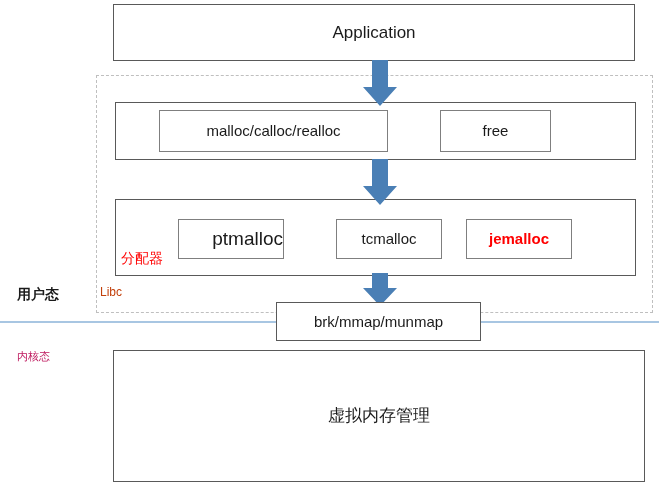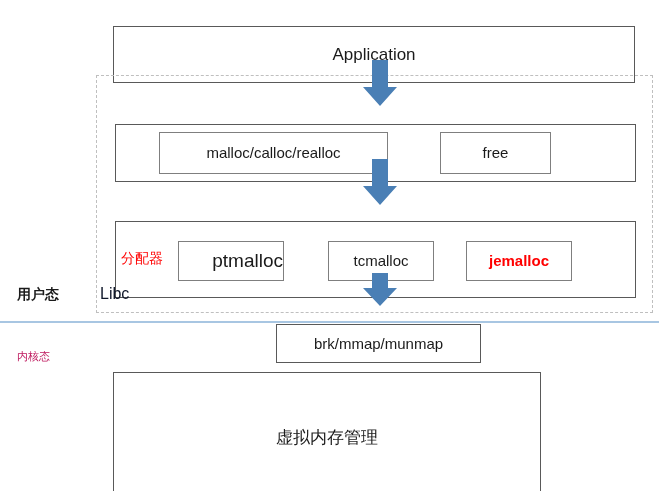--- a/index.html
+++ b/index.html
@@ -24,21 +24,20 @@
     position: absolute;
     box-sizing: border-box;
     background: #ffffff;
     border: 1px solid #595959;
     display: flex;
     align-items: center;
     justify-content: center;
     color: #1a1a1a;
     text-align: center;
     line-height: 1.15;
-    margin-top: 22px;
   }
   .box.thin { border: 1px solid #7f7f7f; }
 
   
   #application-box {
     left: 113px; top: 4px; width: 522px; height: 57px;
     font-size: 17px;
   }
   #libc-dashed-region {
     position: absolute;
@@ -60,55 +59,55 @@
   }
   #allocator-container {
     left: 115px; top: 199px; width: 521px; height: 77px;
   }
   #ptmalloc-box {
     left: 178px; top: 219px; width: 106px; height: 40px;
     font-size: 19px;
     justify-content: flex-end;
   }
   #tcmalloc-box {
-    left: 328px; top: 219px; width: 106px; height: 40px;
+    left: 336px; top: 219px; width: 106px; height: 40px;
     font-size: 15px;
   }
   #jemalloc-box {
     left: 466px; top: 219px; width: 106px; height: 40px;
     font-size: 15px;
     color: #ff0000;
     font-weight: bold;
   }
   #syscall-box {
     left: 276px; top: 302px; width: 205px; height: 39px;
     font-size: 15px;
     z-index: 6;
   }
   #kernel-box {
-    left: 113px; top: 350px; width: 428px; height: 132px;
+    left: 113px; top: 350px; width: 532px; height: 132px;
     font-size: 17px;
   }
 
   
   .label {
     position: absolute;
     white-space: nowrap;
     line-height: 1;
   }
   #allocator-label {
     left: 121px; top: 251px;
     font-size: 14px;
     color: #ff0000;
     z-index: 5;
   }
   #libc-label {
     left: 100px; top: 286px;
-    font-size: 16px;
-    color: #0f172a;
+    font-size: 12px;
+    color: #c2410c;
     z-index: 5;
   }
   #user-mode-label {
     left: 17px; top: 287px;
     font-size: 14px;
     color: #1a1a1a;
     font-weight: bold;
   }
   #kernel-mode-label {
     left: 17px; top: 351px;

